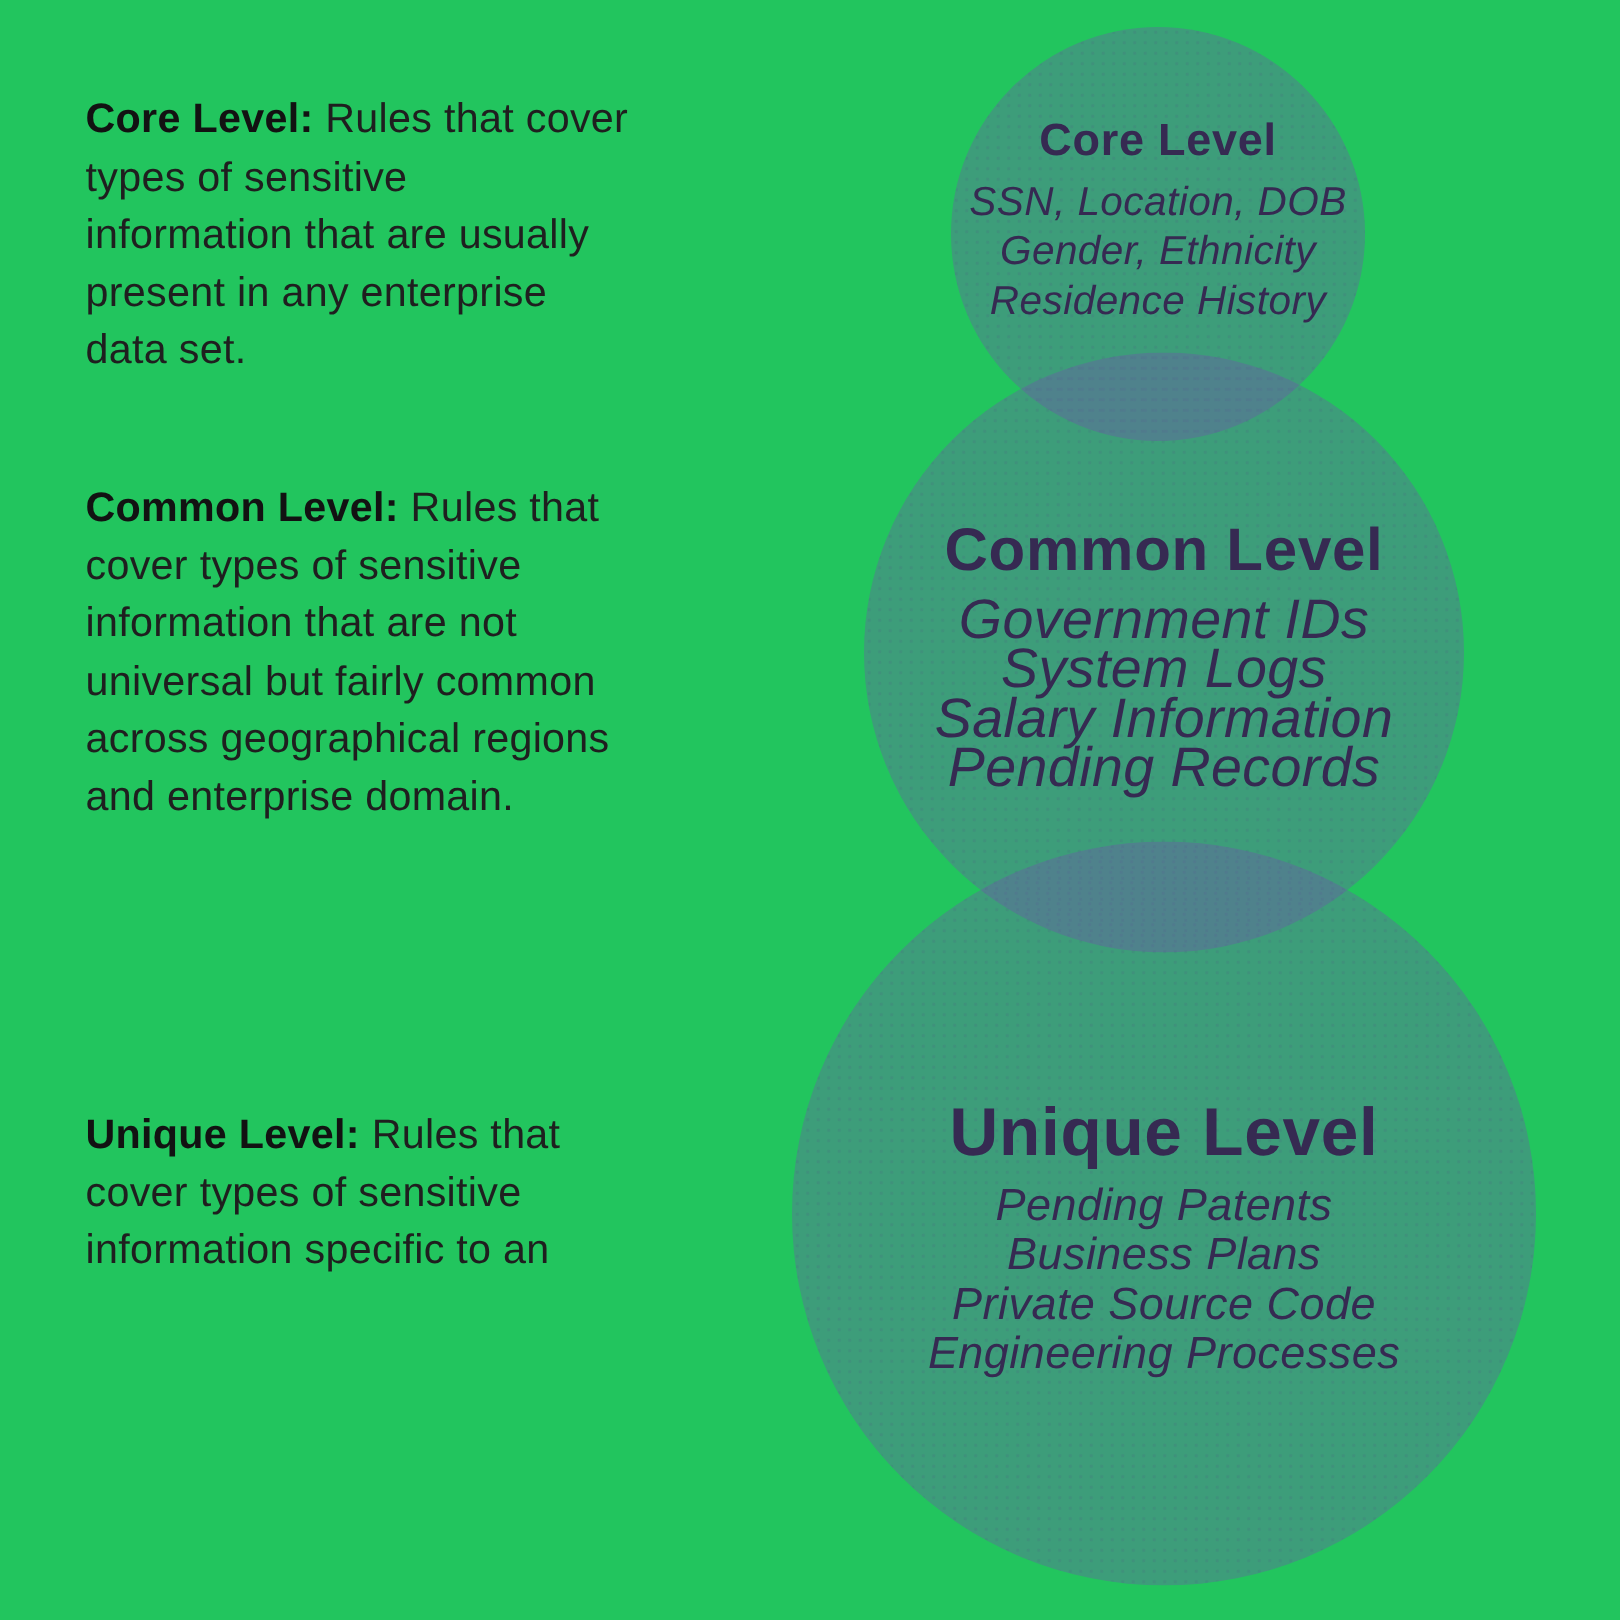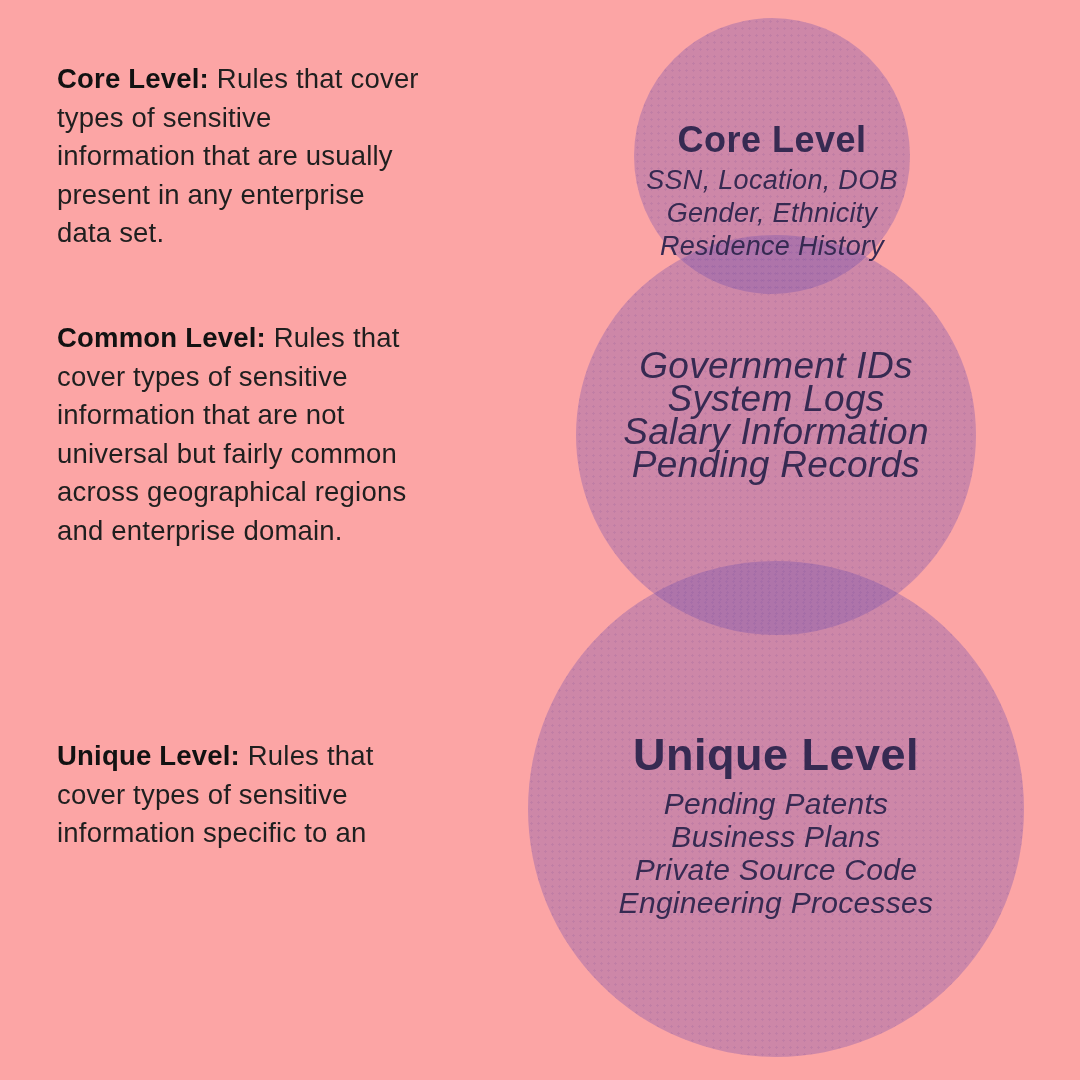--- a/index.html
+++ b/index.html
@@ -1,20 +1,20 @@
 <!DOCTYPE html>
 <html><head>
 <meta charset="utf-8">
 <style>
   html, body { margin: 0; padding: 0; background: #ffffff; }
   .canvas {
     position: relative;
     width: 1080px;
     height: 1080px;
-    background: #fca5a5;
+    background: #22c55e;
     overflow: hidden;
     font-family: "Liberation Sans", sans-serif;
   }
 
   
   .desc {
     position: absolute;
     left: 57px;
     width: 420px;
     margin: 0;
@@ -48,21 +48,21 @@
     text-align: center;
     white-space: nowrap;
     color: #362a52;
     z-index: 5;
   }
   .c-title { font-weight: 700; letter-spacing: 0.5px; }
   .c-items { font-style: italic; letter-spacing: 0.3px; }
   .c-item  { display: block; }
 
   #stack-core   { left: 772px; top: 74px; }
-  #stack-core .c-title { font-size: 36px; line-height: 40px; margin-top: 46px; }
+  #stack-core .c-title { font-size: 30px; line-height: 40px; }
   #stack-core .c-items { margin-top: 4px; font-size: 27px; line-height: 33px; }
 
   #stack-common { left: 776px; top: 344px; }
   #stack-common .c-title { font-size: 40px; line-height: 47px; }
   #stack-common .c-items { margin-top: 5px; font-size: 37px; line-height: 33px; }
 
   #stack-unique { left: 776px; top: 716px; margin-top: 12px; }
   #stack-unique .c-title { font-size: 45px; line-height: 53px; }
   #stack-unique .c-items { margin-top: 6px; font-size: 30px; line-height: 33px; }
 </style>
@@ -101,20 +101,21 @@
   <div class="stack" id="stack-core">
     <div class="c-title">Core Level</div>
     <div class="c-items">
       <span class="c-item">SSN, Location, DOB</span>
       <span class="c-item">Gender, Ethnicity</span>
       <span class="c-item">Residence History</span>
     </div>
   </div>
 
   <div class="stack" id="stack-common">
+    <div class="c-title">Common Level</div>
     <div class="c-items">
       <span class="c-item">Government IDs</span>
       <span class="c-item">System Logs</span>
       <span class="c-item">Salary Information</span>
       <span class="c-item">Pending Records</span>
     </div>
   </div>
 
   <div class="stack" id="stack-unique">
     <div class="c-title">Unique Level</div>

